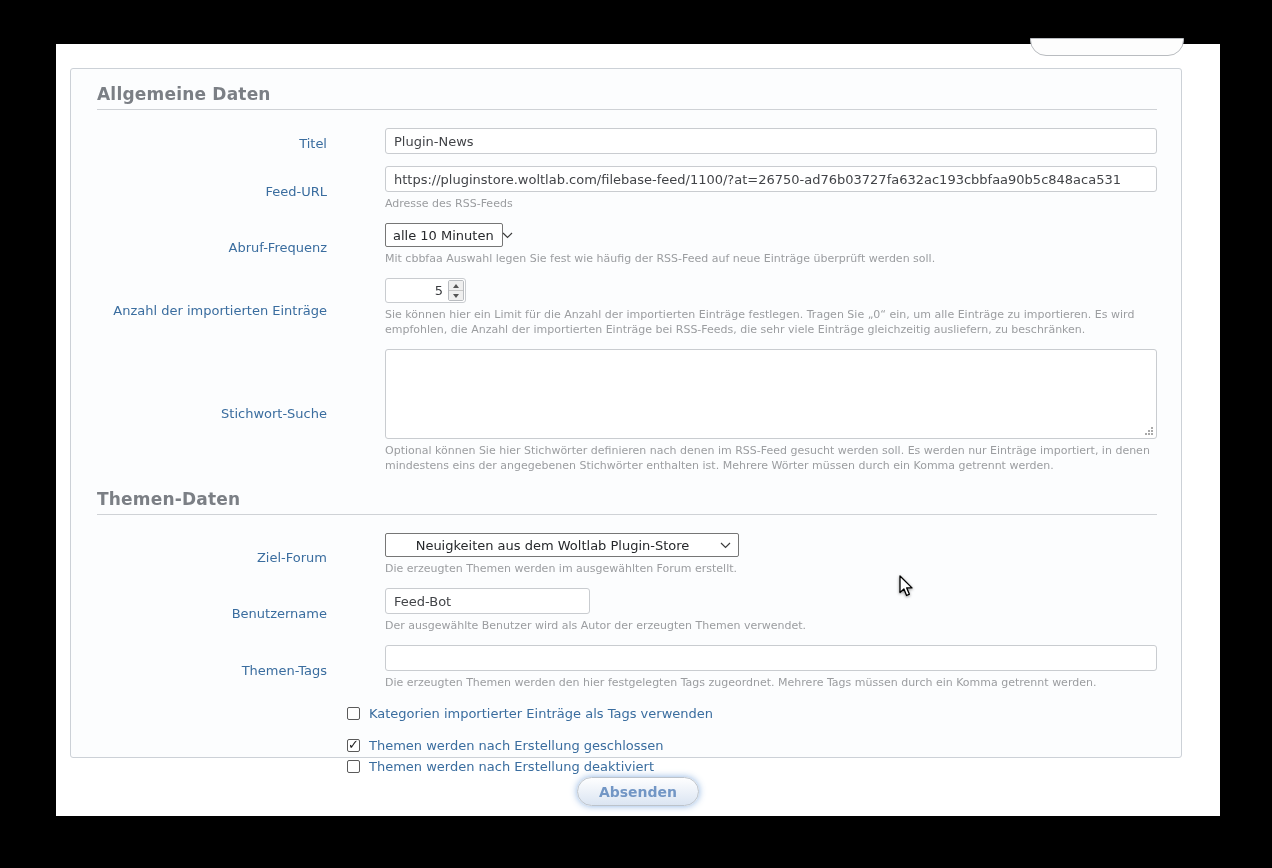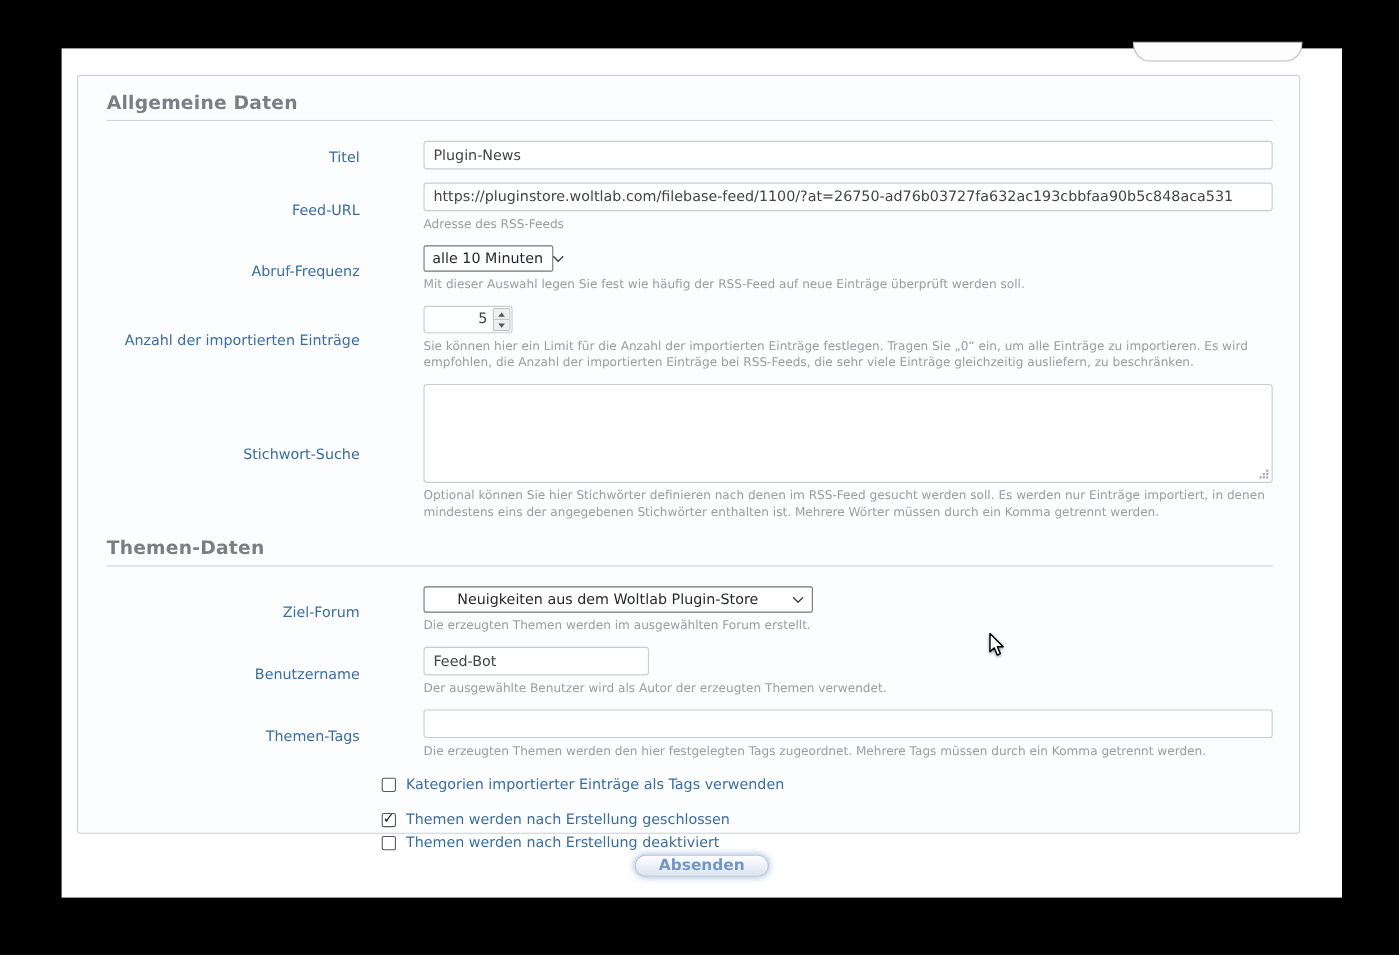--- a/index.html
+++ b/index.html
@@ -76,21 +76,21 @@
   .check-row.stacked { margin-top:6px; }
   .checkbox { width:13px; height:13px; background:#fff; border:1px solid #5a5a5a;
           border-radius:2px; margin-right:9px; position:relative; flex-shrink:0;
           cursor:default; }
   .checkbox[data-checked="true"]::after { content:"✓"; position:absolute;
           left:0px; top:-3px; font-size:13px; font-weight:bold; color:#1c1c1c; }
   .check-label { font-size:13px; color:#3a6d9f; cursor:default; }
 
   .submit-area { position:absolute; left:0; top:733px; width:100%;
           display:flex; justify-content:center; }
-  .submit-btn { height:20px; padding:0 21px; border-radius:15px;
+  .submit-btn { height:29px; padding:0 21px; border-radius:15px;
           border:1px solid #bcc3cb;
           background:linear-gradient(#fefeff, #dbe5f2);
           box-shadow:0 0 7px rgba(120,165,220,.85);
           font-family:"DejaVu Sans","Liberation Sans",sans-serif;
           font-size:14px; font-weight:bold; color:#7296c5; cursor:pointer; }
 
   .cursor { position:absolute; left:898px; top:575px; z-index:50;
           filter:drop-shadow(0 1px 1.5px rgba(0,0,0,.45)); }
 </style>
 </head>
@@ -125,21 +125,21 @@
         <label class="row-label">Abruf-Frequenz</label>
         <div class="row-field">
           <div class="fake-select w-frequenz">
             <span class="sel-text">alle 10 Minuten</span>
             <span class="chev">
               <svg width="11" height="7" viewBox="0 0 11 7">
                   <polyline points="1,1 5.5,5.5 10,1" fill="none" stroke="#3c3c3c" stroke-width="1.2"></polyline>
                 </svg>
             </span>
           </div>
-          <div class="help">Mit dieser Auswahl legen Sie fest wie häufig der RSS-Feed auf neue Einträge überprüft werden soll.</div>
+          <div class="help">Mit cbbfaa Auswahl legen Sie fest wie häufig der RSS-Feed auf neue Einträge überprüft werden soll.</div>
         </div>
       </div>
 
       <div class="row">
         <label class="row-label">Anzahl der importierten Einträge</label>
         <div class="row-field">
           <div class="number-wrap">
             <span class="number-value">5</span>
             <span class="spinner">
               <span class="spin-btn up">

